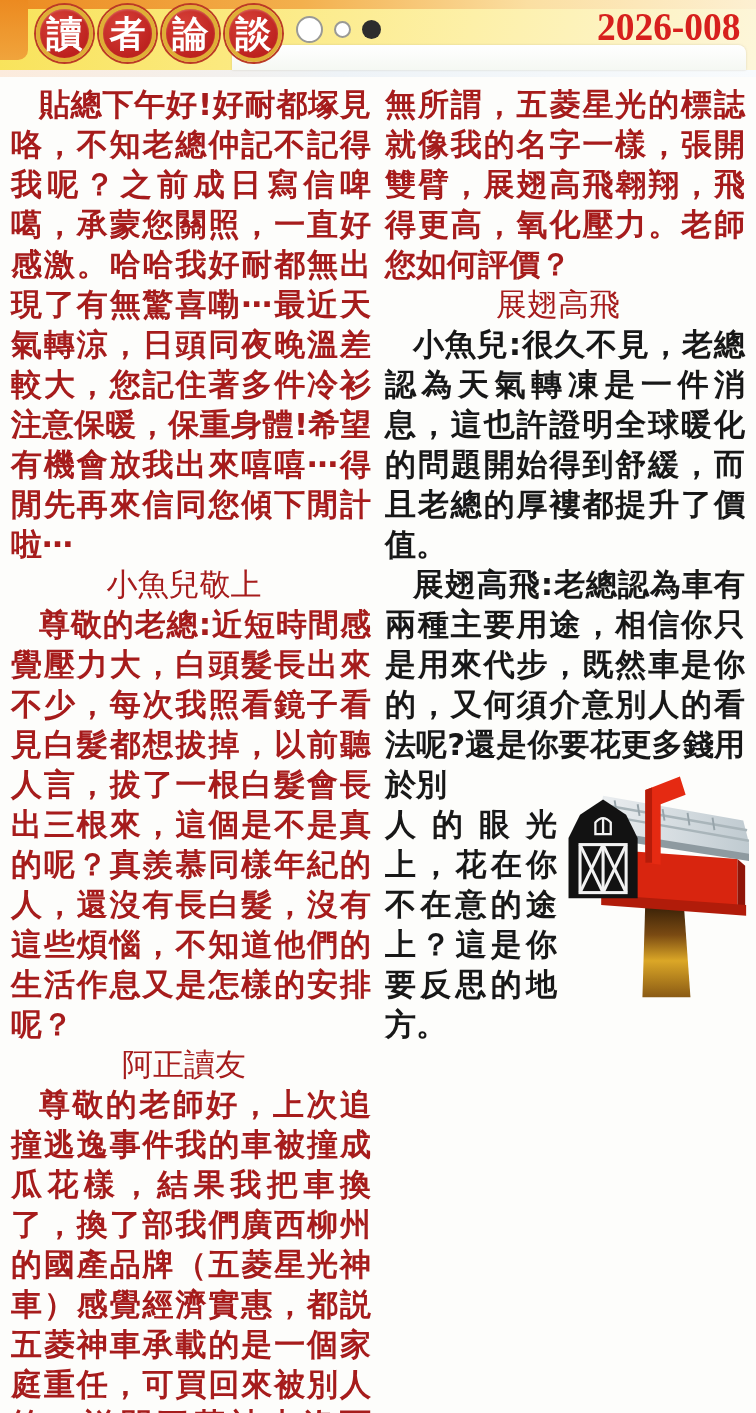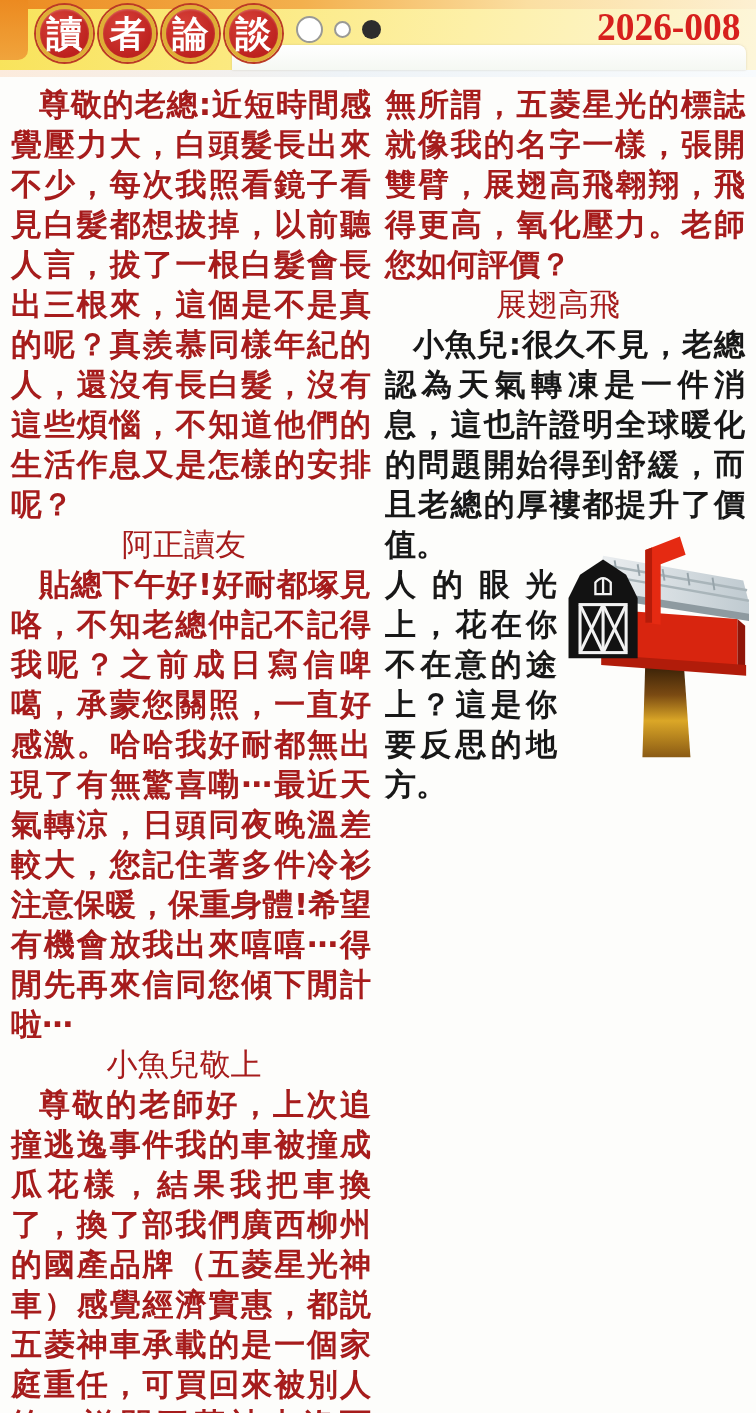--- a/index.html
+++ b/index.html
@@ -69,41 +69,42 @@
       <span class="dot-fill"></span>
     </div>
     <div class="issue">2026-008</div>
   </header>
   <div class="sub-strip"></div>
 
   <main class="content">
 
     <section class="col">
       <article>
+        <p class="txt red">貼總下午好!好耐都塚見咯，不知老總仲記不記得我呢？之前成日寫信啤噶，承蒙您關照，一直好感激。哈哈我好耐都無出現了有無驚喜嘞⋯最近天氣轉涼，日頭同夜晚溫差較大，您記住著多件冷衫注意保暖，保重身體!希望有機會放我出來嘻嘻⋯得閒先再來信同您傾下閒計啦⋯</p>
+        <p class="sig red">小魚兒敬上</p>
+      </article>
+      <article>
         <p class="txt red">尊敬的老總:近短時間感覺壓力大，白頭髮長出來不少，每次我照看鏡子看見白髮都想拔掉，以前聽人言，拔了一根白髮會長出三根來，這個是不是真的呢？真羨慕同樣年紀的人，還沒有長白髮，沒有這些煩惱，不知道他們的生活作息又是怎樣的安排呢？</p>
         <p class="sig red">阿正讀友</p>
-      </article>
-      <article>
-        <p class="txt red">貼總下午好!好耐都塚見咯，不知老總仲記不記得我呢？之前成日寫信啤噶，承蒙您關照，一直好感激。哈哈我好耐都無出現了有無驚喜嘞⋯最近天氣轉涼，日頭同夜晚溫差較大，您記住著多件冷衫注意保暖，保重身體!希望有機會放我出來嘻嘻⋯得閒先再來信同您傾下閒計啦⋯</p>
-        <p class="sig red">小魚兒敬上</p>
       </article>
       <article>
         <p class="txt red">尊敬的老師好，上次追撞逃逸事件我的車被撞成瓜花樣，結果我把車換了，換了部我們廣西柳州的國產品牌（五菱星光神車）感覺經濟實惠，都説五菱神車承載的是一個家庭重任，可買回來被別人笑，説開五菱神車沒面子，丟臉了，我卻</p>
       </article>
     </section>
 
     <section class="col">
       <article>
         <p class="txt red no-indent">無所謂，五菱星光的標誌就像我的名字一樣，張開雙臂，展翅高飛翱翔，飛得更高，氧化壓力。老師您如何評價？</p>
         <p class="sig red">展翅高飛</p>
       </article>
       <article>
         <p class="txt black">小魚兒:很久不見，老總認為天氣轉凍是一件消息，這也許證明全球暖化的問題開始得到舒緩，而且老總的厚褸都提升了價值。</p>
       </article>
       <article>
+        <p class="txt black">展翅高飛:老總認為車有兩種主要用途，相信你只是用來代步，既然車是你的，又何須介意別人的看法呢?還是你要花更多錢用於別</p>
         <div class="wrap-row">
           <p class="txt black no-indent beside">人的眼光上，花在你不在意的途上？這是你要反思的地方。</p>
           <div class="mailbox">
             <svg width="192" height="230" viewBox="0 0 200 238">
               <defs>
                 <linearGradient id="wood" x1="0" y1="0" x2="0" y2="1">
                   <stop offset="0" stop-color="#2e1a06"></stop>
                   <stop offset="0.35" stop-color="#7a4a12"></stop>
                   <stop offset="0.62" stop-color="#dba727"></stop>
                   <stop offset="1" stop-color="#8a5a14"></stop>

